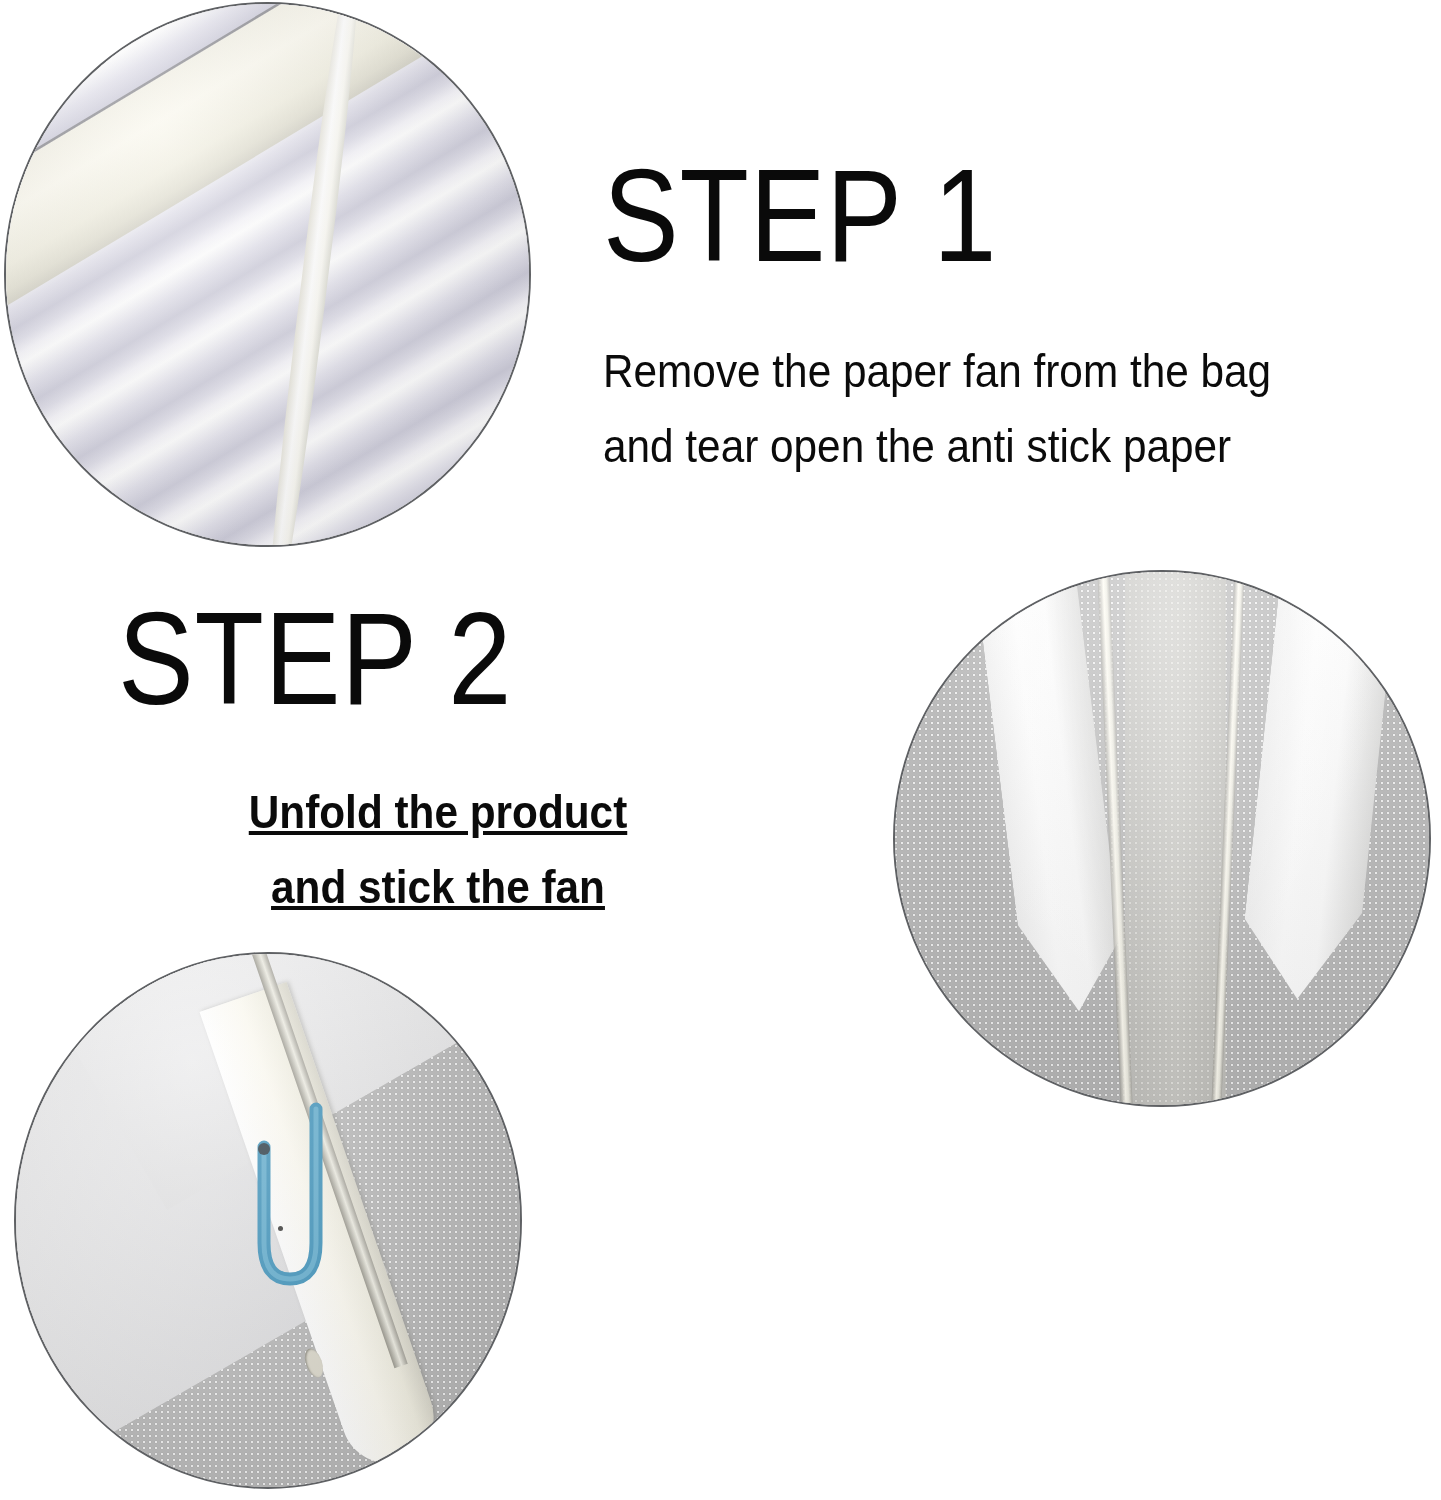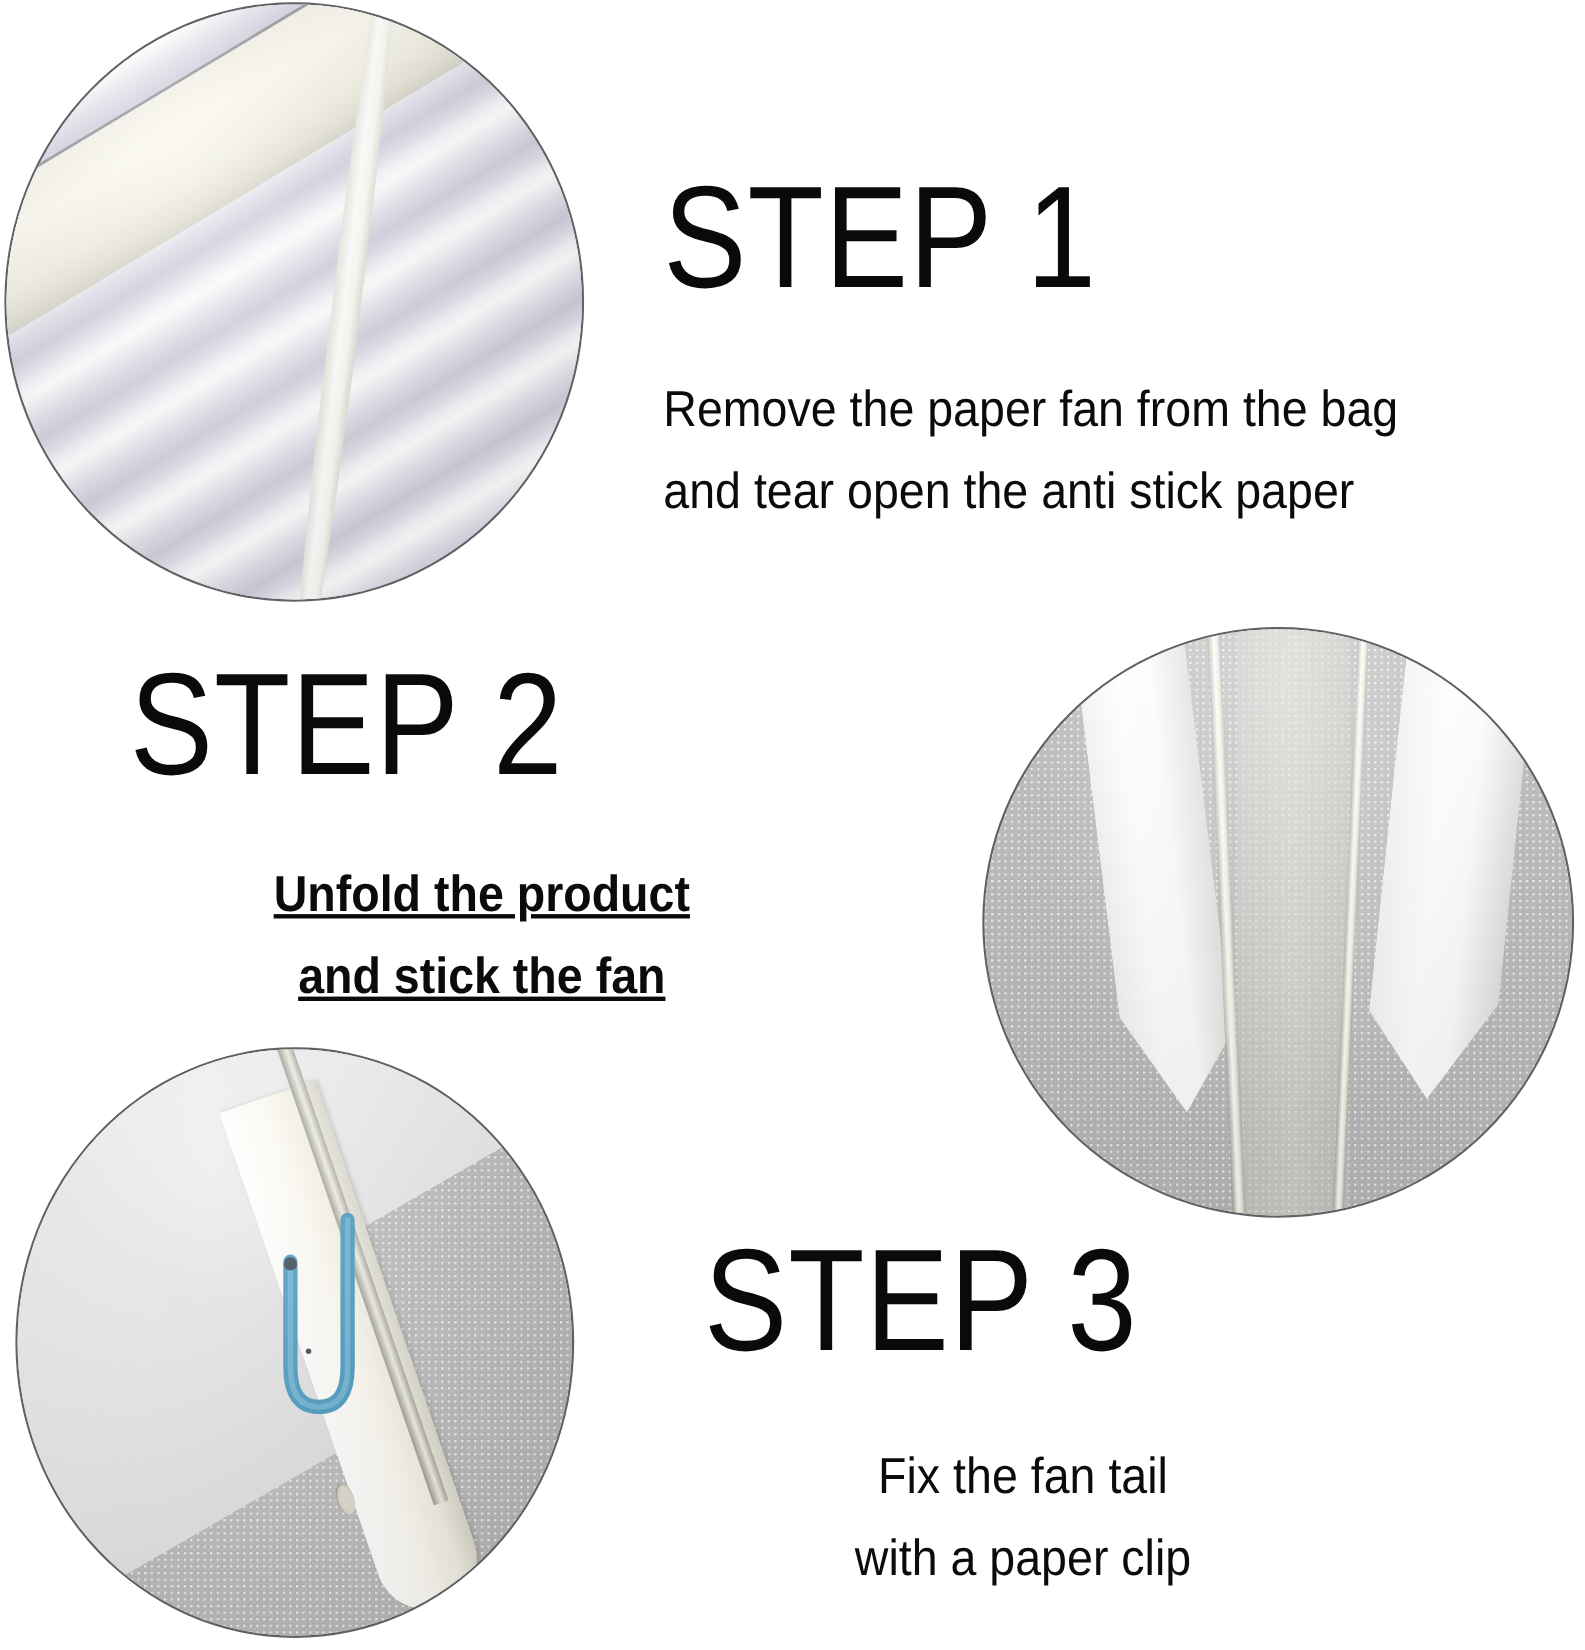--- a/index.html
+++ b/index.html
@@ -262,21 +262,14 @@
     <div class="p3-hole"></div>
     <div class="p3-dot"></div>
     <svg class="clip-svg" viewBox="0 0 130 210">
       <path d="M78 6 L78 140 Q78 176 52 176 Q26 176 26 140 L26 44" fill="none" stroke="#3f93bb" stroke-width="13" stroke-linecap="round"></path>
       <path d="M78 6 L78 140 Q78 176 52 176 Q26 176 26 140 L26 44" fill="none" stroke="#6fb5d4" stroke-width="5" stroke-linecap="round" opacity="0.75"></path>
       <circle cx="26" cy="46" r="6" fill="#2b3b45"></circle>
     </svg>
     <div class="p3-shade"></div>
   </div>
 
-  <div class="step-block" id="text-step-3">
-    <div class="step-title">STEP 3</div>
-    <div class="step-body">
-      <div class="step-line">Fix the fan tail</div>
-      <div class="step-line">with a paper clip</div>
-    </div>
-  </div>
 
 </div>
 
 </body></html>

